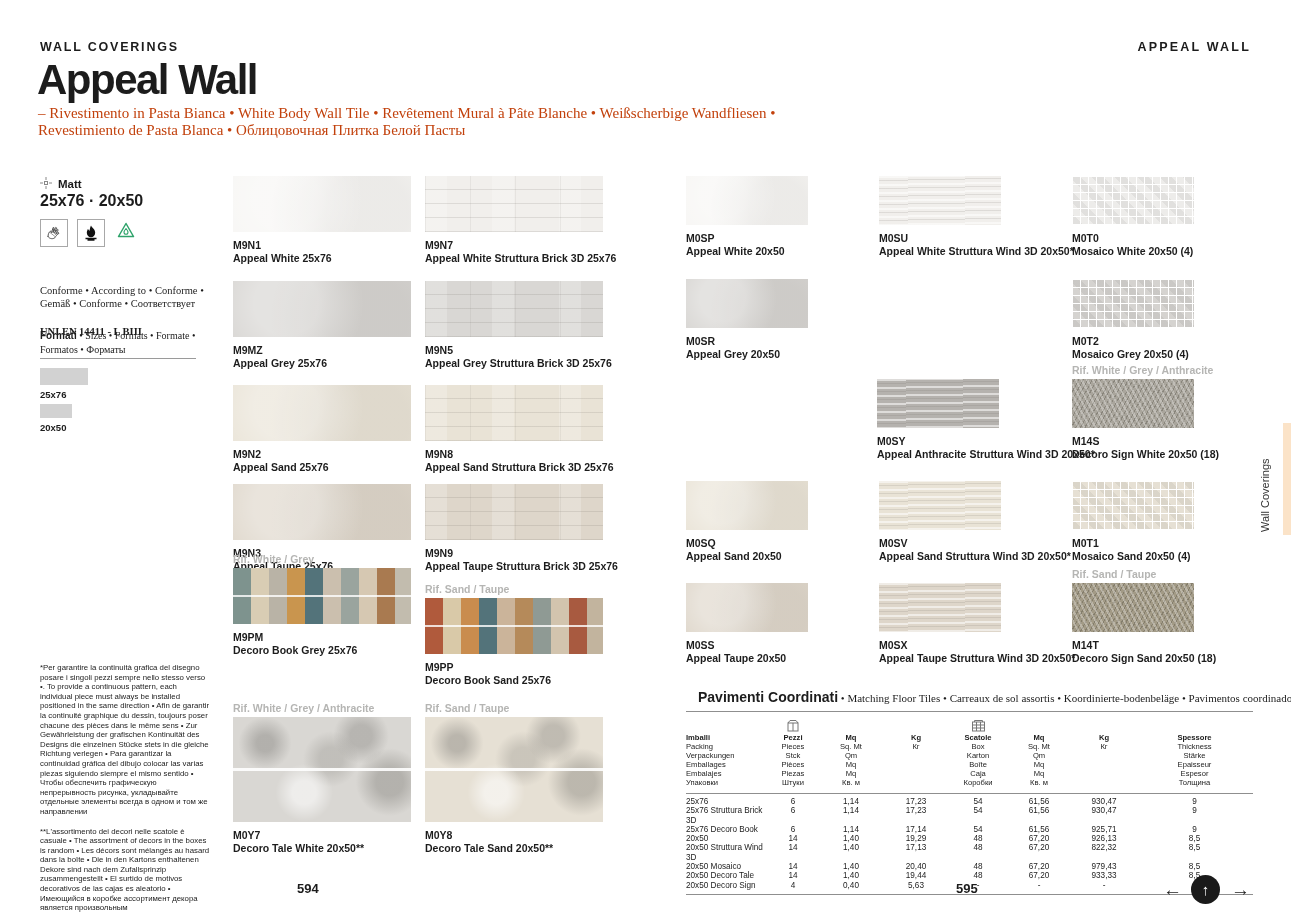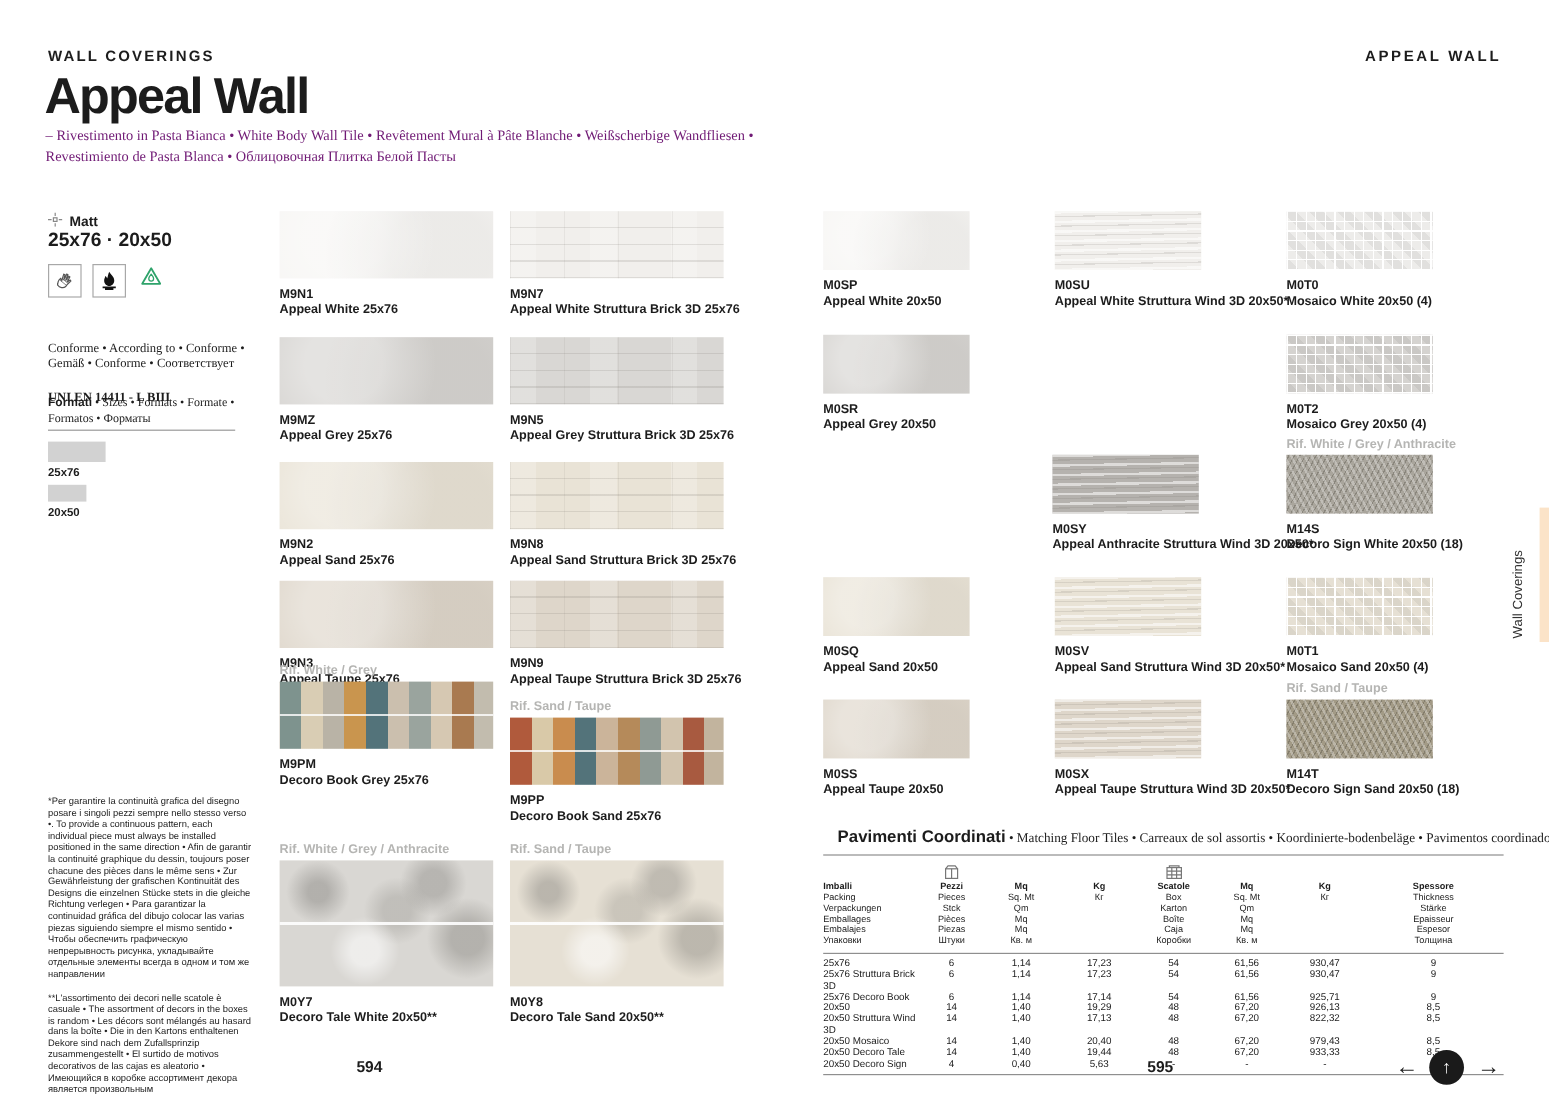--- a/index.html
+++ b/index.html
@@ -6,21 +6,21 @@
   .page{position:relative;width:1291px;height:920px;background:#fff;overflow:hidden;
         font-family:"Liberation Sans",sans-serif;color:#1c1c1c;}
   .abs{position:absolute;}
   .serif{font-family:"Liberation Serif",serif;}
   .prelines{white-space:pre-line;}
 
   
   .eyebrow{left:40px;top:40px;font-size:12.5px;font-weight:bold;letter-spacing:1.8px;}
   .pagemarker{right:40px;top:40px;font-size:12.5px;font-weight:bold;letter-spacing:2.2px;}
   .title{left:37px;top:56px;font-size:42px;font-weight:bold;letter-spacing:-1.5px;}
-  .subtitle{left:38px;top:105px;font-size:12px;line-height:17px;color:#701a75;}
+  .subtitle{left:38px;top:105px;font-size:15px;line-height:17px;color:#c2410c;}
 
   
   .finrow{left:40px;top:177px;display:flex;align-items:center;gap:6px;font-size:11.5px;font-weight:bold;}
   .finsizes{left:40px;top:192px;font-size:16px;font-weight:bold;}
   .certrow{left:40px;top:219px;display:flex;align-items:center;gap:9px;}
   .certbox{width:26px;height:26px;border:1px solid #a8a8a8;display:flex;align-items:center;justify-content:center;background:#fff;}
   .conf{left:40px;top:271px;width:170px;font-size:10.5px;line-height:13px;}
   .confstd{font-weight:bold;margin-top:2px;}
   .formats{left:40px;top:329px;width:172px;font-size:10px;line-height:14px;}
   .formats b{font-family:"Liberation Sans",sans-serif;}

